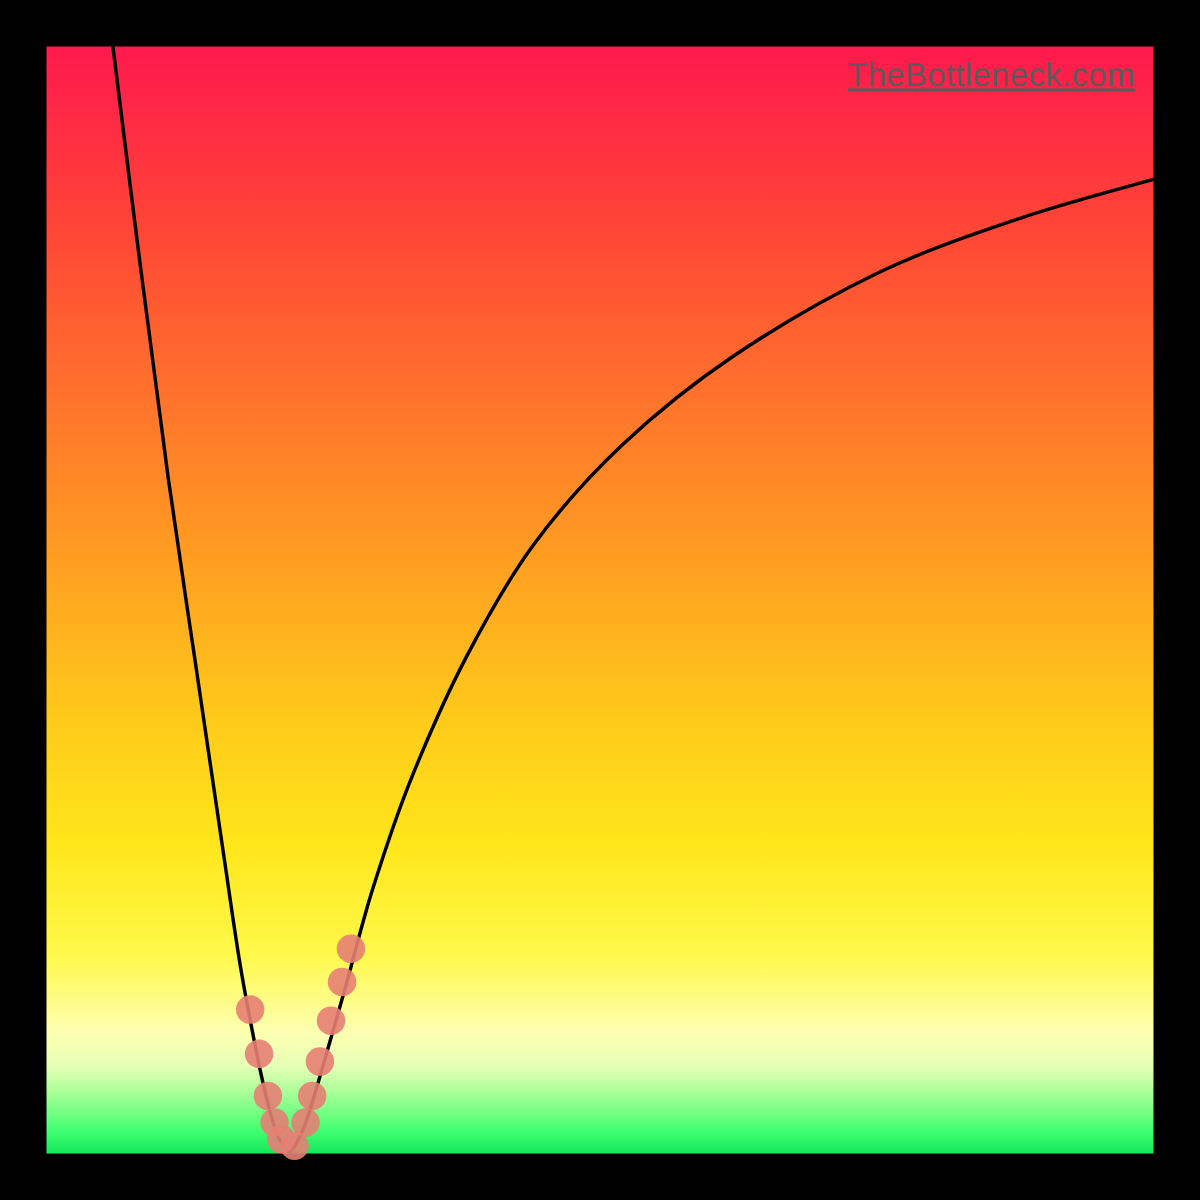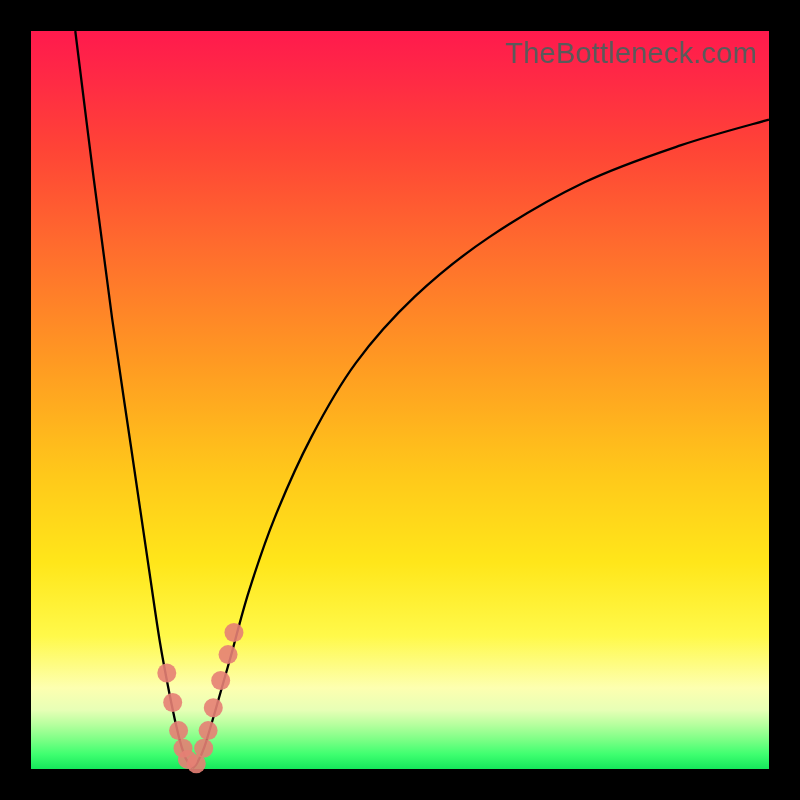--- a/index.html
+++ b/index.html
@@ -38,23 +38,24 @@
       #b6ff9e 94%,
       #7dff86 96%,
       #3fff70 98%,
       #15e85b 100%);
   }
   .watermark {
     position: absolute;
     top: 6px;
     right: 12px;
     color: #5a5a5a;
-    font-size: 29px;
+    font-size: 22px;
     letter-spacing: 0.2px;
     user-select: none;
+    text-decoration: underline;
   }
   svg.curve {
     position: absolute;
     left: 0;
     top: 0;
     width: 738px;
     height: 738px;
     overflow: visible;
   }
   .marker {

